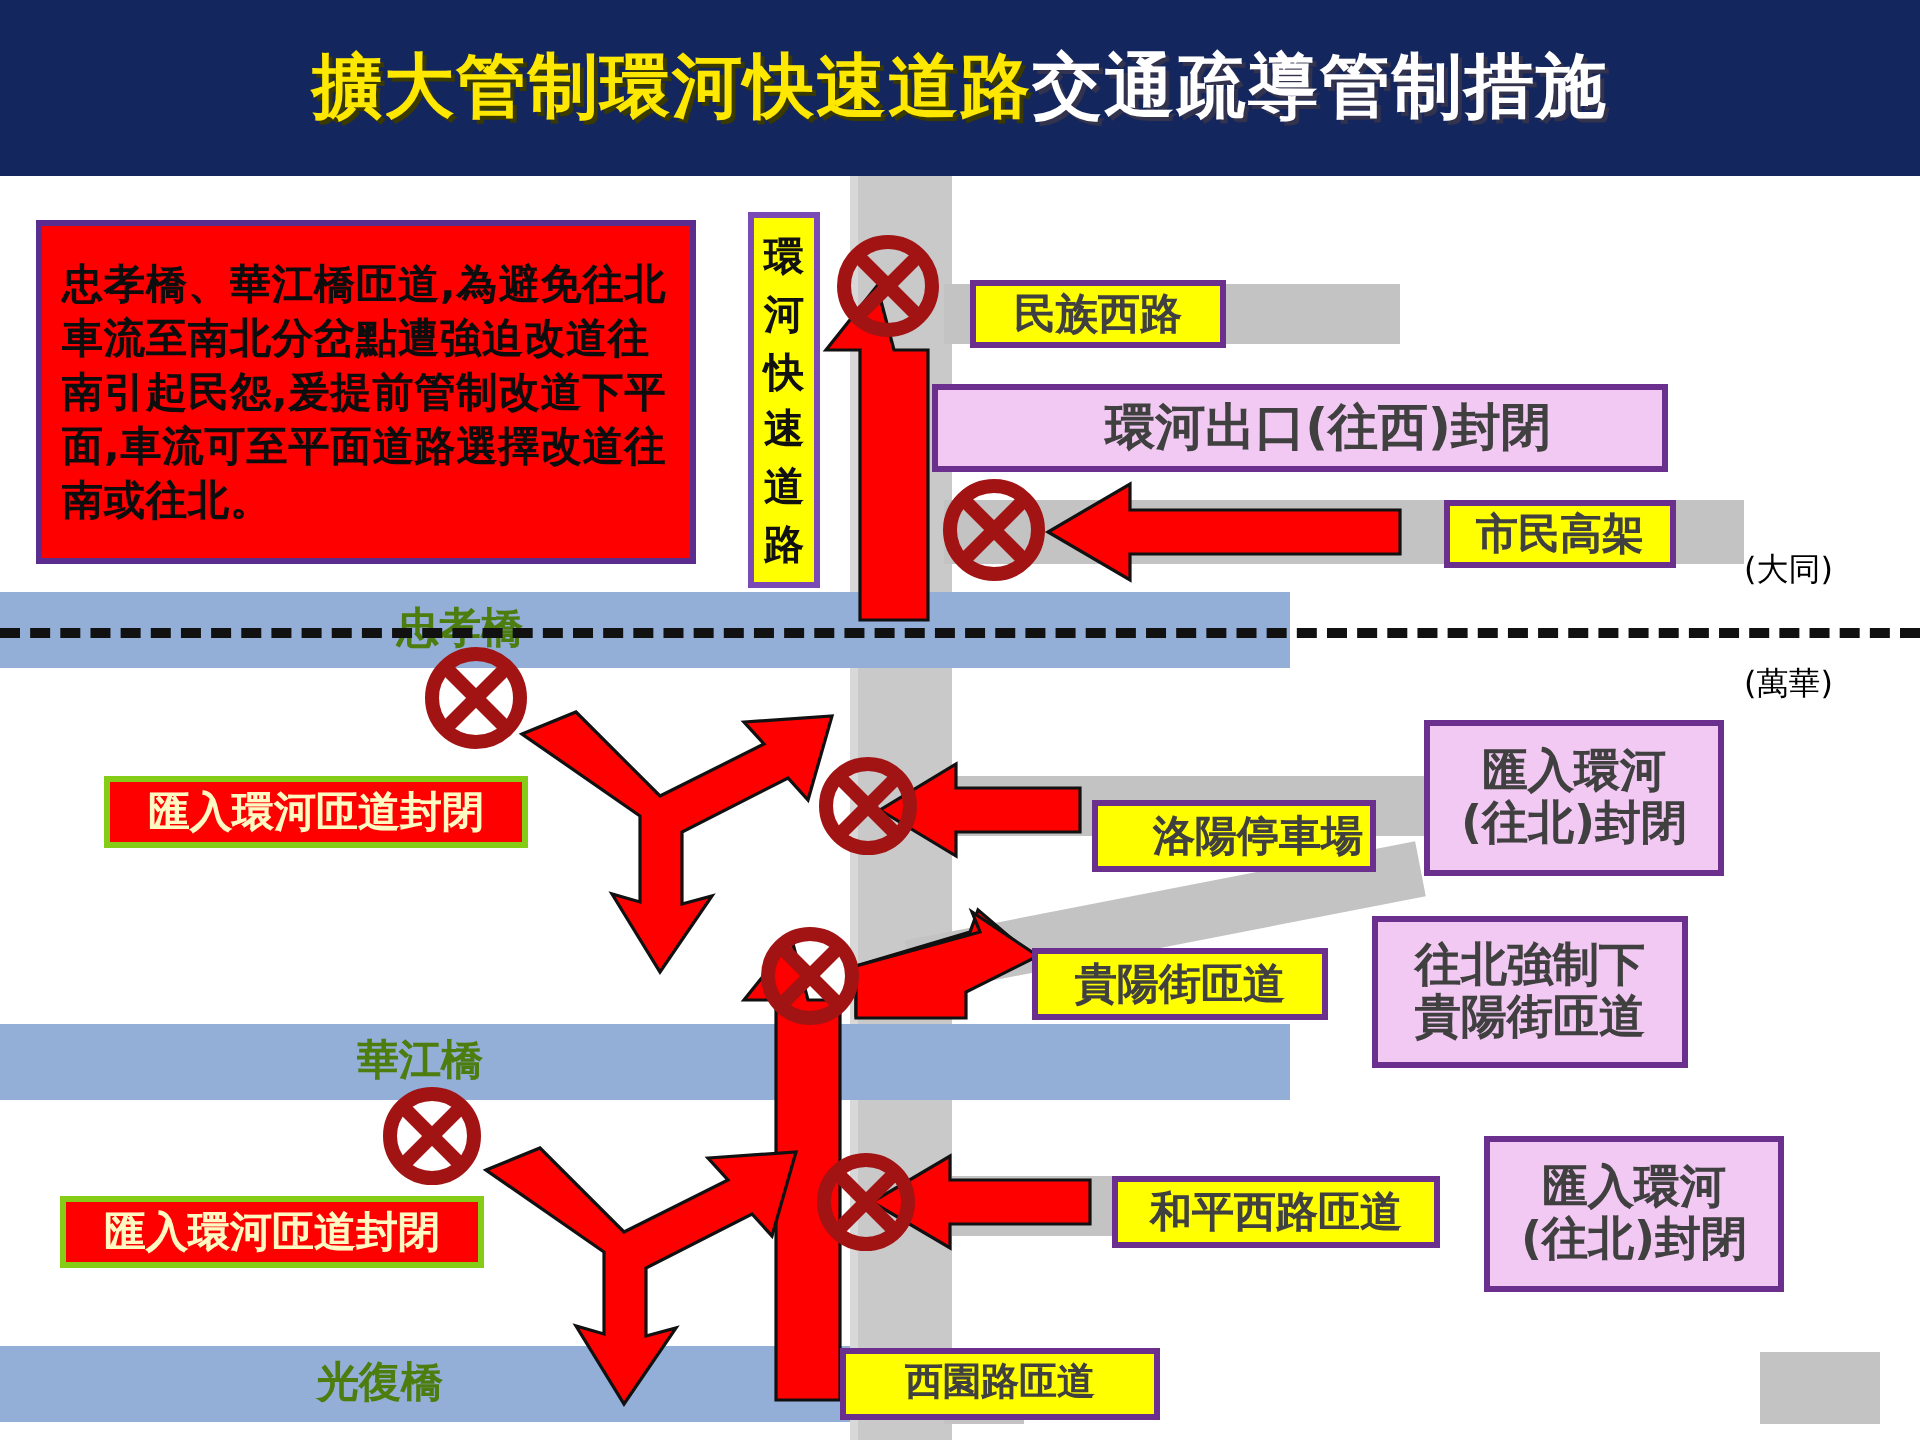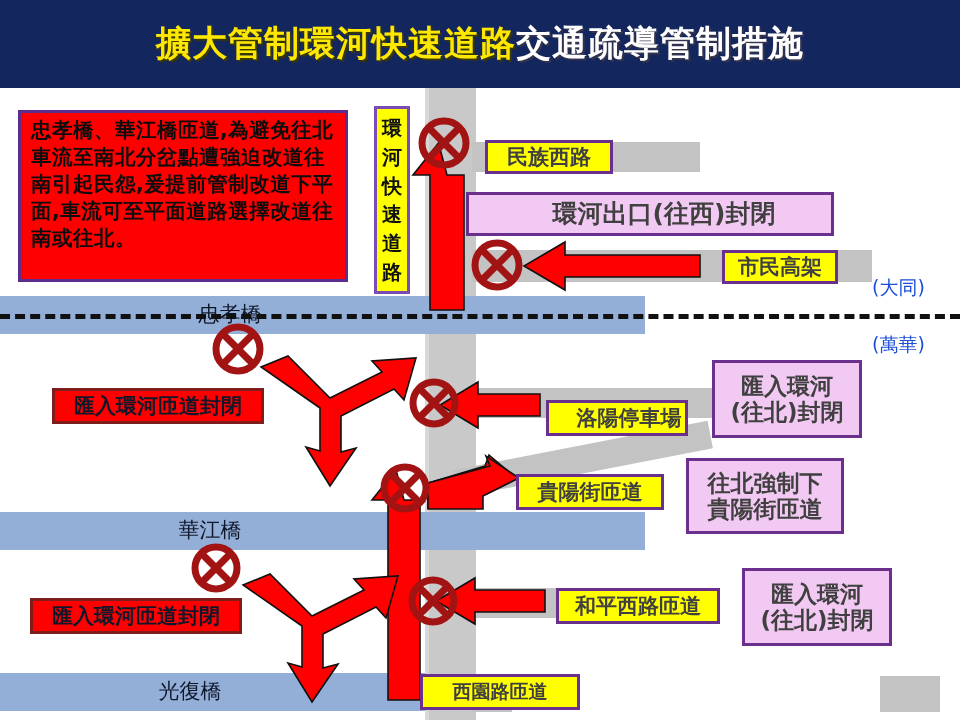--- a/index.html
+++ b/index.html
@@ -27,50 +27,50 @@
 
   
   .road{position:absolute;background:#c3c3c3;}
   .mainroad{
     position:absolute;left:425px;top:88px;width:47px;height:632px;
     background:#c9c9c9;
     border-left:4px solid #d8d8d8;
   }
   .bridge{position:absolute;left:0;background:#93afd8;height:38px;width:645px;}
   .bridge-label{
-    position:absolute;color:#0f172a;font-size:21px;font-weight:normal;
+    position:absolute;color:#4d7c0f;font-size:21px;font-weight:bold;
     text-align:center;
   }
 
   
   .divider{
     position:absolute;left:0;top:314px;width:960px;height:0;
     border-top:5px dashed #111;
   }
   .district{
-    position:absolute;font-size:19px;color:#1d4ed8;font-weight:normal;
+    position:absolute;font-size:16px;color:#000000;font-weight:normal;
   }
 
   
   .chip{
     position:absolute;box-sizing:border-box;
     display:flex;align-items:center;justify-content:center;
     font-weight:bold;color:#404040;line-height:1.15;text-align:center;
     white-space:pre-line;
   }
   .chip-yellow{background:#ffff00;border:3px solid #6b2f8e;}
   .chip-pink{background:#f2c9f2;border:3px solid #6b2f8e;}
-  .chip-red{background:#ff0000;border:3px solid #7f1d1d;color:#0f172a;}
+  .chip-red{background:#ff0000;border:3px solid #84cc16;color:#fef9c3;}
 
   
   .notebox{
     position:absolute;left:18px;top:110px;width:330px;height:172px;
     background:#ff0000;border:3px solid #5b2d8e;
     box-sizing:border-box;
-    padding:4px 10px;
+    padding:16px 10px;
     font-size:20.5px;font-weight:bold;color:#0d0d0d;
     line-height:1.32;letter-spacing:0.5px;
     text-align:left;
   }
 
   
   .vert-label{
     position:absolute;left:374px;top:106px;width:36px;height:188px;
     background:#ffff00;border:3px solid #7a4bb5;
     box-sizing:border-box;

